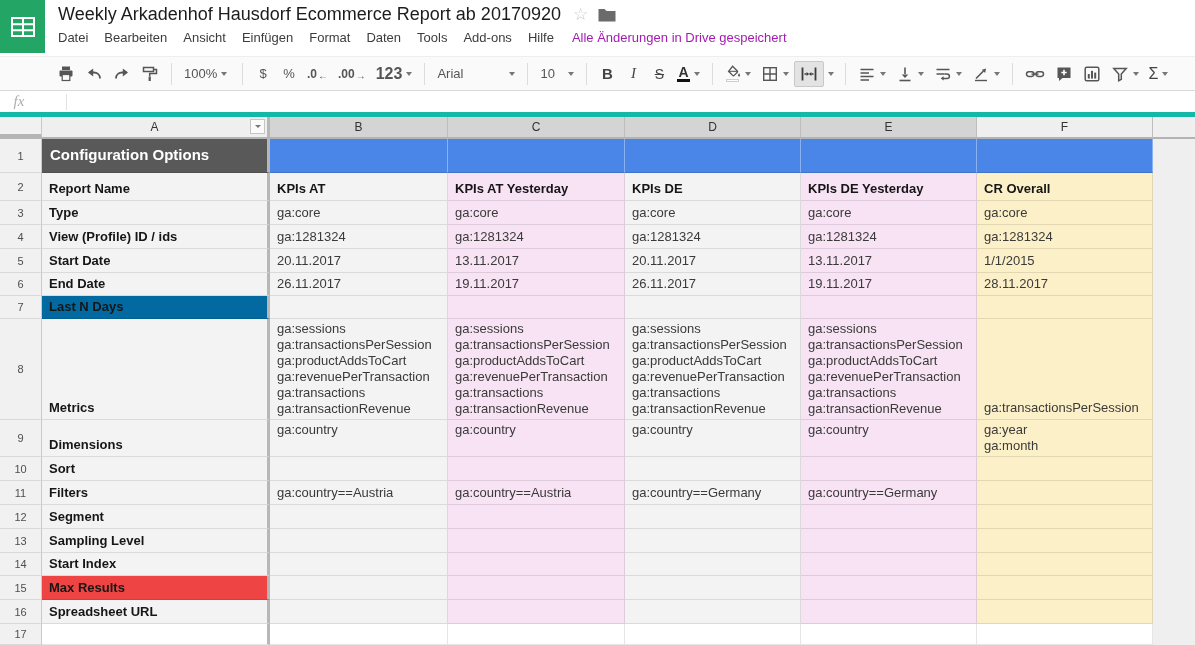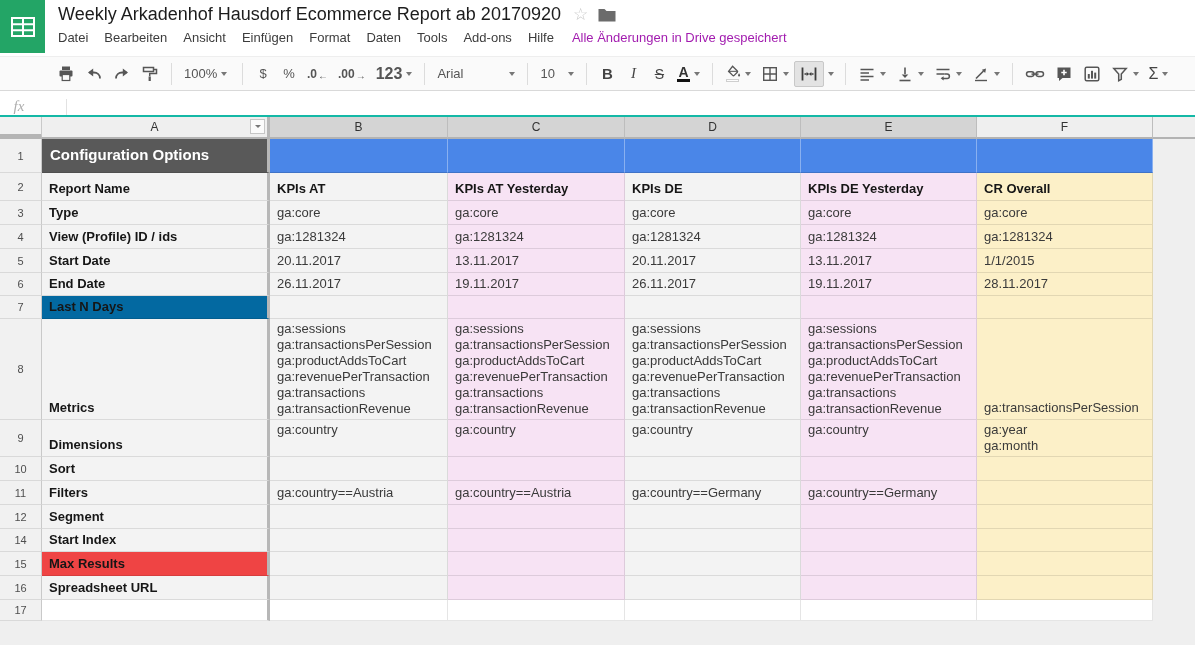--- a/index.html
+++ b/index.html
@@ -40,22 +40,22 @@
   .dec { display: flex; align-items: flex-end; font-size: 12px; font-weight: bold; color: #555; }
   .dec .mini { font-size: 10px; margin-left: 1px; color: #555; }
   .fontbox { width: 88px; justify-content: space-between; }
   .sizebox { width: 44px; justify-content: space-between; }
   .zoombox { width: 56px; justify-content: flex-start; }
   .active-btn { background: #e3e3e3; border: 1px solid #c8c8c8; border-radius: 2px; }
   .colorbar { height: 3px; width: 13px; background: #fdfdfd; border: 1px solid #cfcfcf; margin-top: 1px; }
   .icon-stack { display: flex; flex-direction: column; align-items: center; }
 
   
-  .formula-bar { height: 26px; background: #fff; border-bottom: 2px solid #14b8a6;
-    display: flex; align-items: flex-end; gap: 28px; }
+  .formula-bar { height: 26px; background: #fff; border-bottom: 5px solid #14b8a6;
+    display: flex; align-items: center; gap: 28px; }
   .fx { width: 38px; text-align: center; font-family: "Liberation Serif", serif;
     font-style: italic; color: #aeaeae; font-size: 15px; }
   .fxdiv { width: 1px; height: 16px; background: #e2e2e2; }
   .formula-input { flex: 1; height: 100%; cursor: text; }
 
   
   .grid-wrap { background: #efefef; height: 528px; overflow: hidden; }
   .hdr-row { display: flex; height: 22px; }
   .corner { width: 42px; height: 22px; background: #f1f1f1; border-right: 1px solid #c9c9c9;
     border-bottom: 5px solid #b5b5b5; cursor: pointer; flex: none; }
@@ -625,20 +625,41 @@
           <div class="cell va-b" style="width: 176px; height: 24px; background: rgb(243, 243, 243);">
             <span></span>
           </div>
           <div class="cell va-b" style="width: 176px; height: 24px; background: rgb(247, 227, 244);">
             <span></span>
           </div>
           <div class="cell va-b" style="width: 176px; height: 24px; background: rgb(252, 240, 200);">
             <span></span>
           </div>
         </div>
+        <div class="grow" style="height: 24px;">
+          <div class="gutter">13</div>
+          <div class="cell frozen-r bold va-b" style="width: 228px; height: 24px; background: rgb(243, 243, 243);">
+            <span>Sampling Level</span>
+          </div>
+          <div class="cell va-b" style="width: 178px; height: 24px; background: rgb(243, 243, 243);">
+            <span></span>
+          </div>
+          <div class="cell va-b" style="width: 177px; height: 24px; background: rgb(247, 227, 244);">
+            <span></span>
+          </div>
+          <div class="cell va-b" style="width: 176px; height: 24px; background: rgb(243, 243, 243);">
+            <span></span>
+          </div>
+          <div class="cell va-b" style="width: 176px; height: 24px; background: rgb(247, 227, 244);">
+            <span></span>
+          </div>
+          <div class="cell va-b" style="width: 176px; height: 24px; background: rgb(252, 240, 200);">
+            <span></span>
+          </div>
+        </div>
         <div class="grow" style="height: 23px;">
           <div class="gutter">14</div>
           <div class="cell frozen-r bold va-b" style="width: 228px; height: 23px; background: rgb(243, 243, 243);">
             <span>Start Index</span>
           </div>
           <div class="cell va-b" style="width: 178px; height: 23px; background: rgb(243, 243, 243);">
             <span></span>
           </div>
           <div class="cell va-b" style="width: 177px; height: 23px; background: rgb(247, 227, 244);">
             <span></span>

